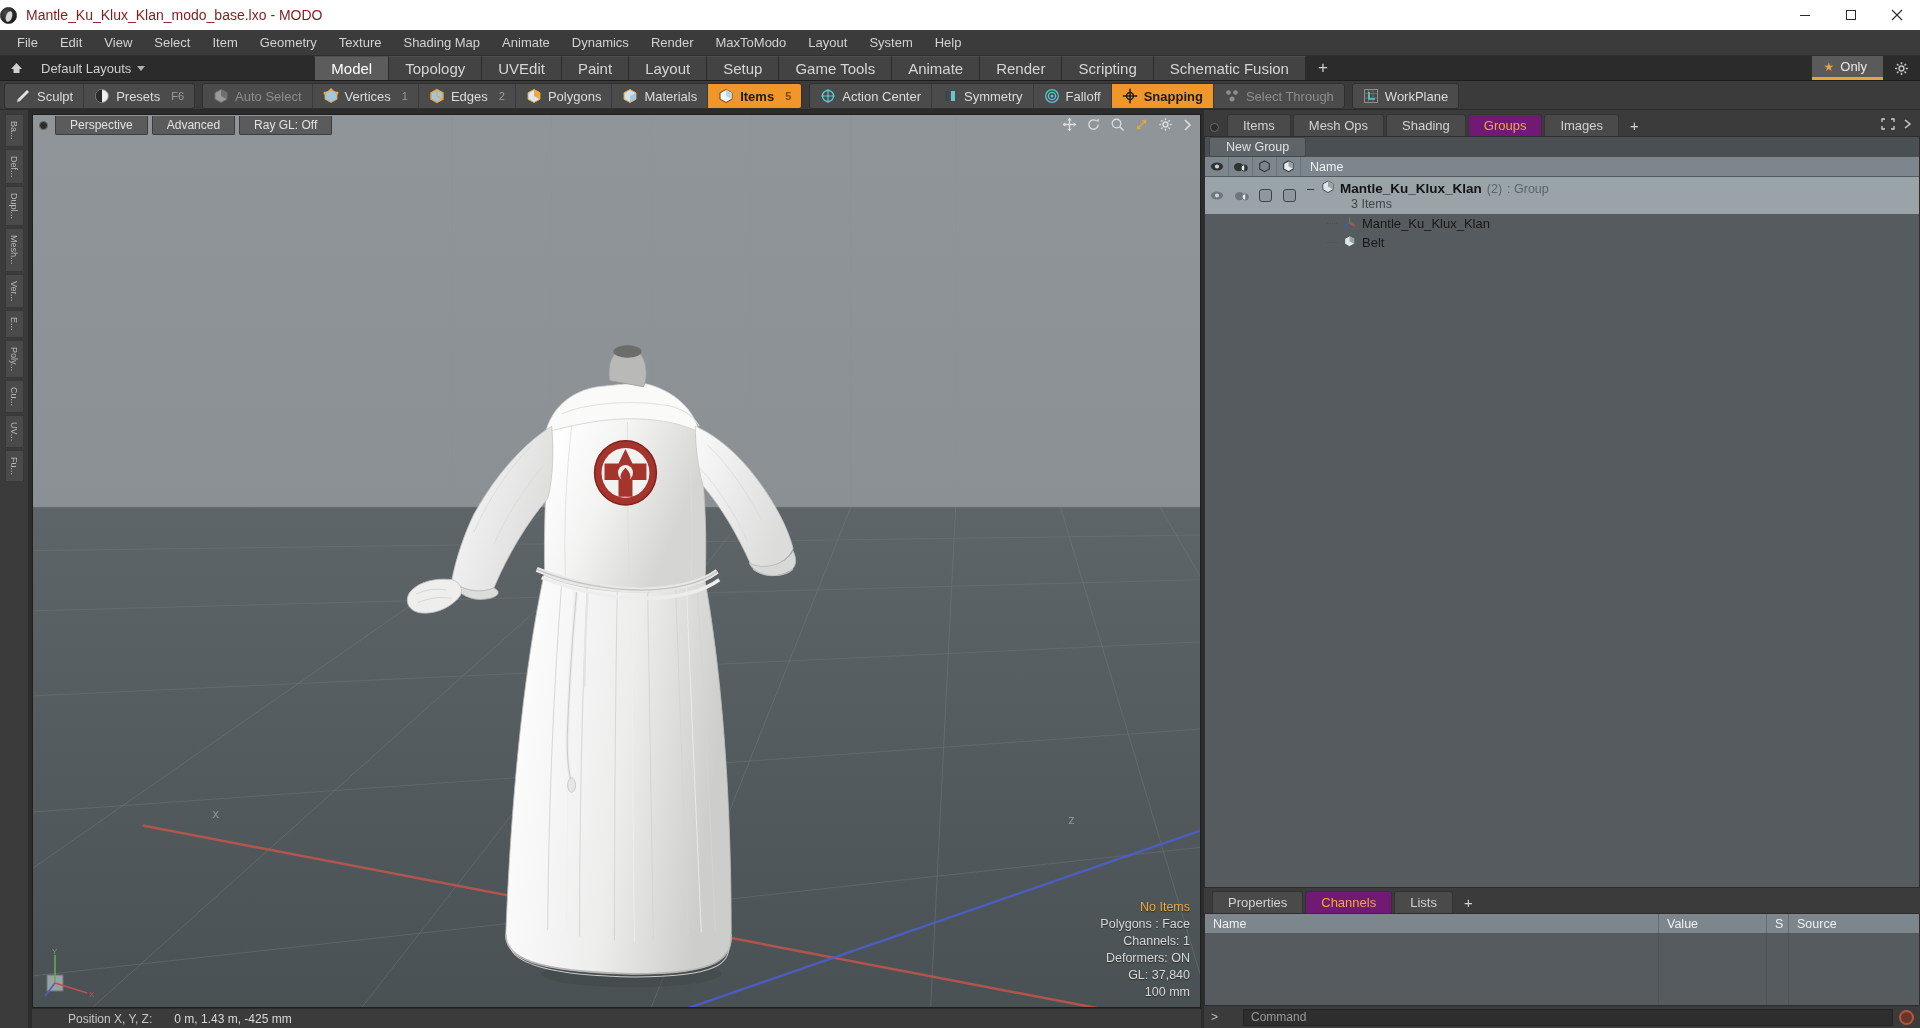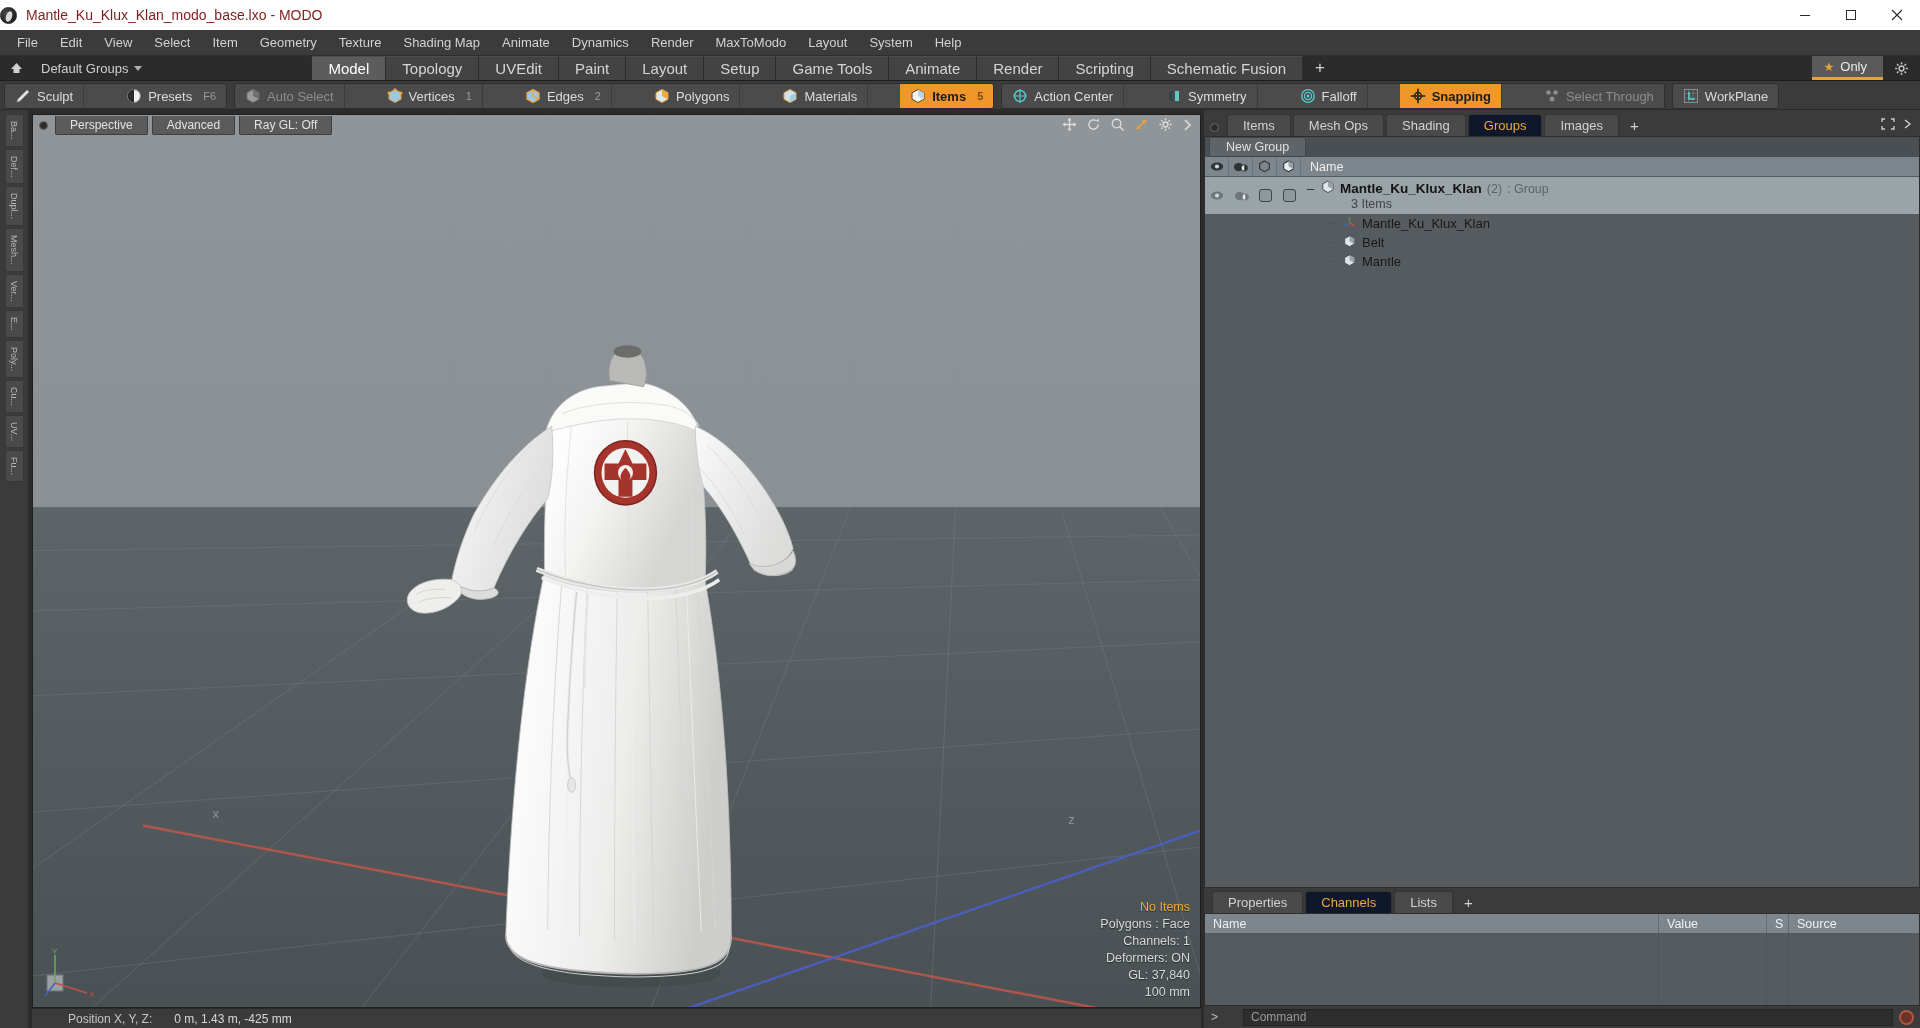--- a/index.html
+++ b/index.html
@@ -66,21 +66,21 @@
   .star{ color:#e8a33d; font-size:12px; }
   .gear-sm{ padding:0 11px; display:flex; align-items:center; }
 
   
   .modebar{
     height:29px; background:#3b3b3b; display:flex; align-items:stretch;
     padding:2px 0 0 4px; gap:0; border-bottom:1px solid #2a2a2a;
   }
   .tgroup{
     display:flex; align-items:stretch; background:#4b4b4b;
-    border:1px solid #2f2f2f; border-radius:3px; margin-right:7px; overflow:hidden;gap:32px;
+    border:1px solid #2f2f2f; border-radius:3px; margin-right:7px; overflow:hidden;
   }
   .tbtn{
     display:flex; align-items:center; gap:6px; padding:0 10px; font-size:13px;
     color:#dcdcdc; border-right:1px solid #3a3a3a; white-space:nowrap;
   }
   .tbtn:last-child{ border-right:none; }
   .tbtn.dim{ color:#8d8d8d; }
   .tbtn.on{ background:#f0962a; color:#1c1c1c; font-weight:bold; }
   .tbtn .num{ color:#9b9b9b; font-size:11px; margin-left:5px; }
   .tbtn.on .num{ color:#7a4c10; }
@@ -132,21 +132,21 @@
   
   .rightpanel{ width:716px; background:#3b3b3b; display:flex; flex-direction:column; padding-top:4px; }
   .rp-tabrow{
     display:flex; align-items:flex-end; height:22px; padding-left:4px; position:relative;
   }
   .rp-dot{ width:9px;height:9px;border-radius:50%;background:#2c2c2c;border:1px solid #6a6a6a;margin:0 8px 4px 2px;}
   .rtab{
     padding:3px 15px; font-size:13px; color:#d2d2d2; background:#4a4a4a;
     border:1px solid #343434; border-bottom:none; border-radius:3px 3px 0 0; margin-right:2px;
   }
-  .rtab.active{ background:#0f172a; color:#f0a93c; }
+  .rtab.active{ background:#701a75; color:#f0a93c; }
   .rtab.plus{ background:none; border:none; font-size:15px; padding:2px 9px; }
   .rp-expand{ margin-left:auto; display:flex; gap:8px; padding:0 8px 3px 0; }
 
   .rp-body{ flex:1; background:#555b5f; border:1px solid #2d2d2d; display:flex; flex-direction:column; min-height:0; }
   .newgroup-row{ height:20px; background:#4a4f53; display:flex; align-items:center; padding-left:4px; }
   .newgroup-btn{
     background:#5e6468; border:1px solid #41464a; font-size:12.5px; color:#e0e0e0;
     padding:2px 16px; border-radius:2px;
   }
   .tree-head{
@@ -235,21 +235,21 @@
     <div class="menu-item">Help</div>
   </div>
 
 <div class="layoutbar">
   <div class="layout-home">
     <svg width="15" height="13" viewBox="0 0 15 13">
       <path d="M7.5 1 L13 7 L10.5 7 L10.5 11 L4.5 11 L4.5 7 L2 7 Z" fill="#d0d0d0"></path>
     </svg>
   </div>
   <div class="layout-name">
-    <span>Default Groups</span>
+    <span>Default Layouts</span>
     <span class="caret-dn"></span>
   </div>
   <div class="layout-tabs" id="layout-tabs">
       <div class="ltab active">Model</div>
       <div class="ltab">Topology</div>
       <div class="ltab">UVEdit</div>
       <div class="ltab">Paint</div>
       <div class="ltab">Layout</div>
       <div class="ltab">Setup</div>
       <div class="ltab">Game Tools</div>
@@ -797,30 +797,20 @@
                   <span><svg width="13" height="13" viewBox="0 0 14 14">
                       <path d="M7 1 L12.2 3.8 L12.2 9.6 L7 12.6 L1.8 9.6 L1.8 3.8 Z" fill="#dfe5e8" stroke="#4a5054"></path>
                       <path d="M7 1 L7 6.6 L12.2 9.6 L12.2 3.8 Z" fill="#9aa3a8"></path>
                     </svg></span>
                   <span>Belt</span>
                 </div>
               </div>
             </div>
             <div class="trow">
               <div style="width: 96px;"></div>
-              <div class="tr-body">
-                <div class="item-row">
-                  <span class="dash"></span>
-                  <span><svg width="13" height="13" viewBox="0 0 14 14">
-                      <path d="M7 1 L12.2 3.8 L12.2 9.6 L7 12.6 L1.8 9.6 L1.8 3.8 Z" fill="#dfe5e8" stroke="#4a5054"></path>
-                      <path d="M7 1 L7 6.6 L12.2 9.6 L12.2 3.8 Z" fill="#9aa3a8"></path>
-                    </svg></span>
-                  <span>Mantle</span>
-                </div>
-              </div>
             </div>
           </div>
       </div>
     </div>
 
     <div class="rp-bottom">
       <div class="rp-bt-tabs" id="btabs">
           <div class="rtab">Properties</div>
           <div class="rtab active">Channels</div>
           <div class="rtab">Lists</div>

